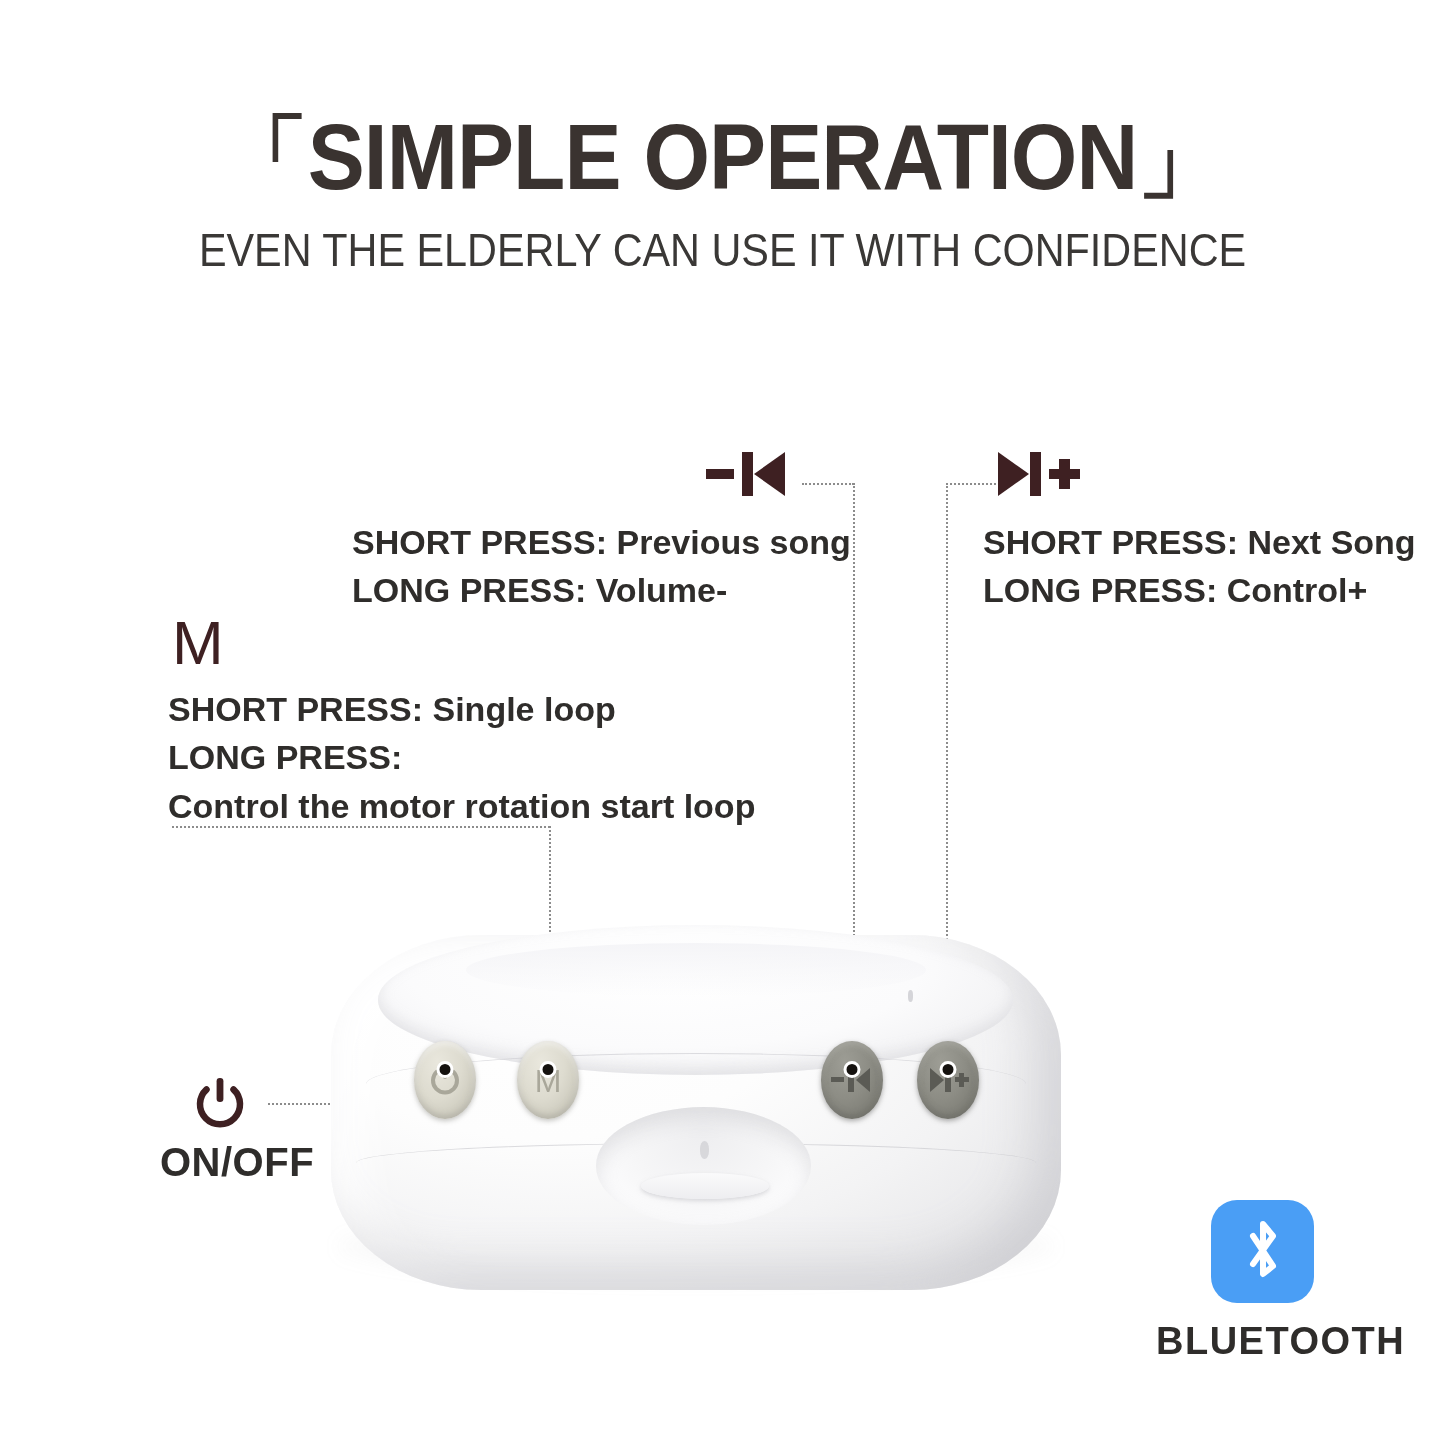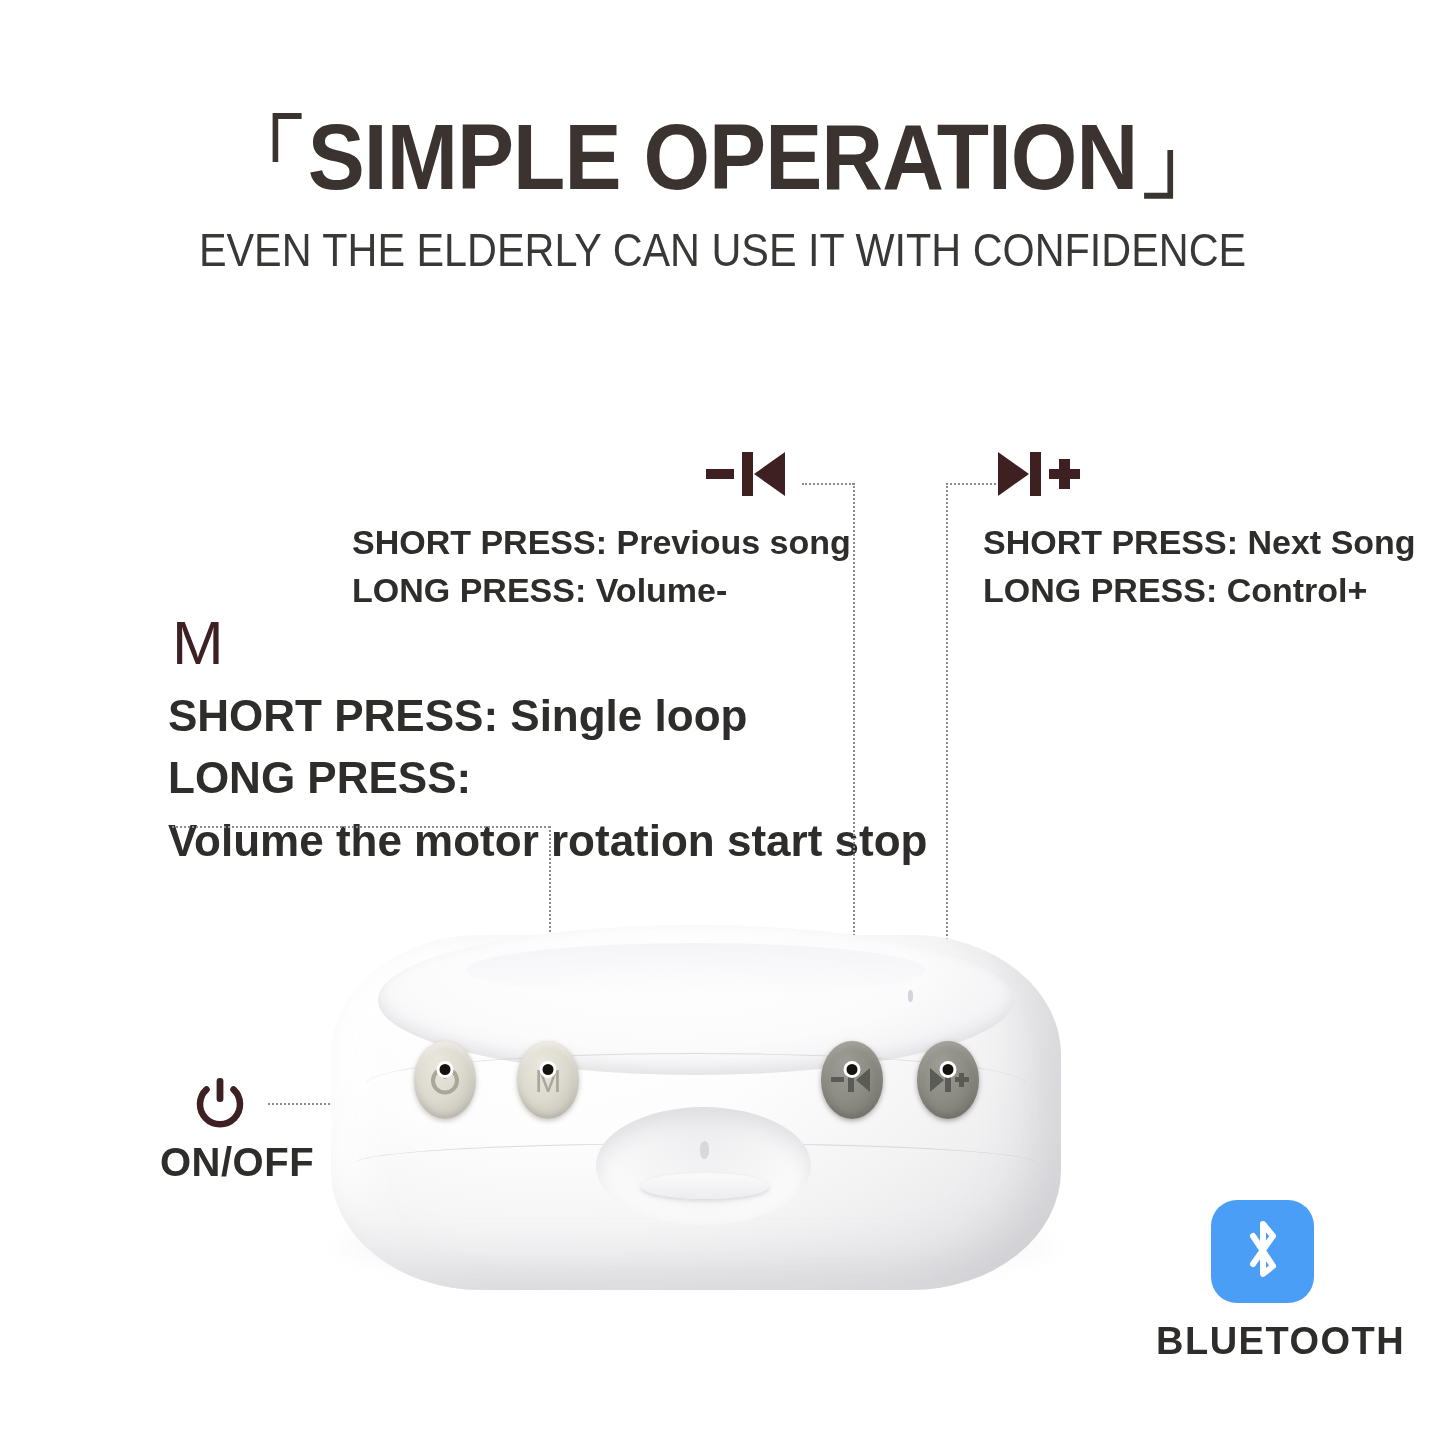--- a/index.html
+++ b/index.html
@@ -32,21 +32,21 @@
   }
 
   
   .callout{position:absolute;}
   .line{white-space:nowrap; color:#2f2d2b; line-height:1.42;}
   .line .lbl{font-weight:700;text-align:center;}
   .line .val{font-weight:700;}
 
   .prev-block{left:352px; top:518px; font-size:34px;}
   .next-block{left:963px; top:518px; font-size:34px;margin-left:20px;}
-  .m-block{left:168px; top:685px; font-size:44px;}
+  .m-block{left:168px; top:685px; font-size:34px;}
 
   .m-glyph{
     position:absolute; left:172px; top:612px;
     font-size:62px; font-weight:400; color:#3e2022;
     line-height:1; letter-spacing:0;
   }
 
   
   .ticon{position:absolute; color:#3e2022;}
   .prev-icon{left:706px; top:448px;}
@@ -205,21 +205,21 @@
   <div class="m-glyph">M</div>
   <div class="callout m-block">
     <div class="line">
       <span class="lbl">SHORT PRESS:</span>
       <span class="val">Single loop</span>
     </div>
     <div class="line">
       <span class="lbl">LONG PRESS:</span>
     </div>
     <div class="line">
-      <span class="val">Volume the motor rotation start stop</span>
+      <span class="val">Control the motor rotation start loop</span>
     </div>
   </div>
 
   <div class="power-icon">
     <svg width="60" height="60" viewBox="0 0 60 60" aria-hidden="true">
       <path d="M16.5 14.5 A20 20 0 1 0 43.5 14.5" fill="none" stroke="#3e2022" stroke-width="6.5" stroke-linecap="round"></path>
       <rect x="26.6" y="3" width="6.8" height="24" rx="3.2" fill="#3e2022"></rect>
     </svg>
   </div>
   <div class="onoff-label">ON/OFF</div>

